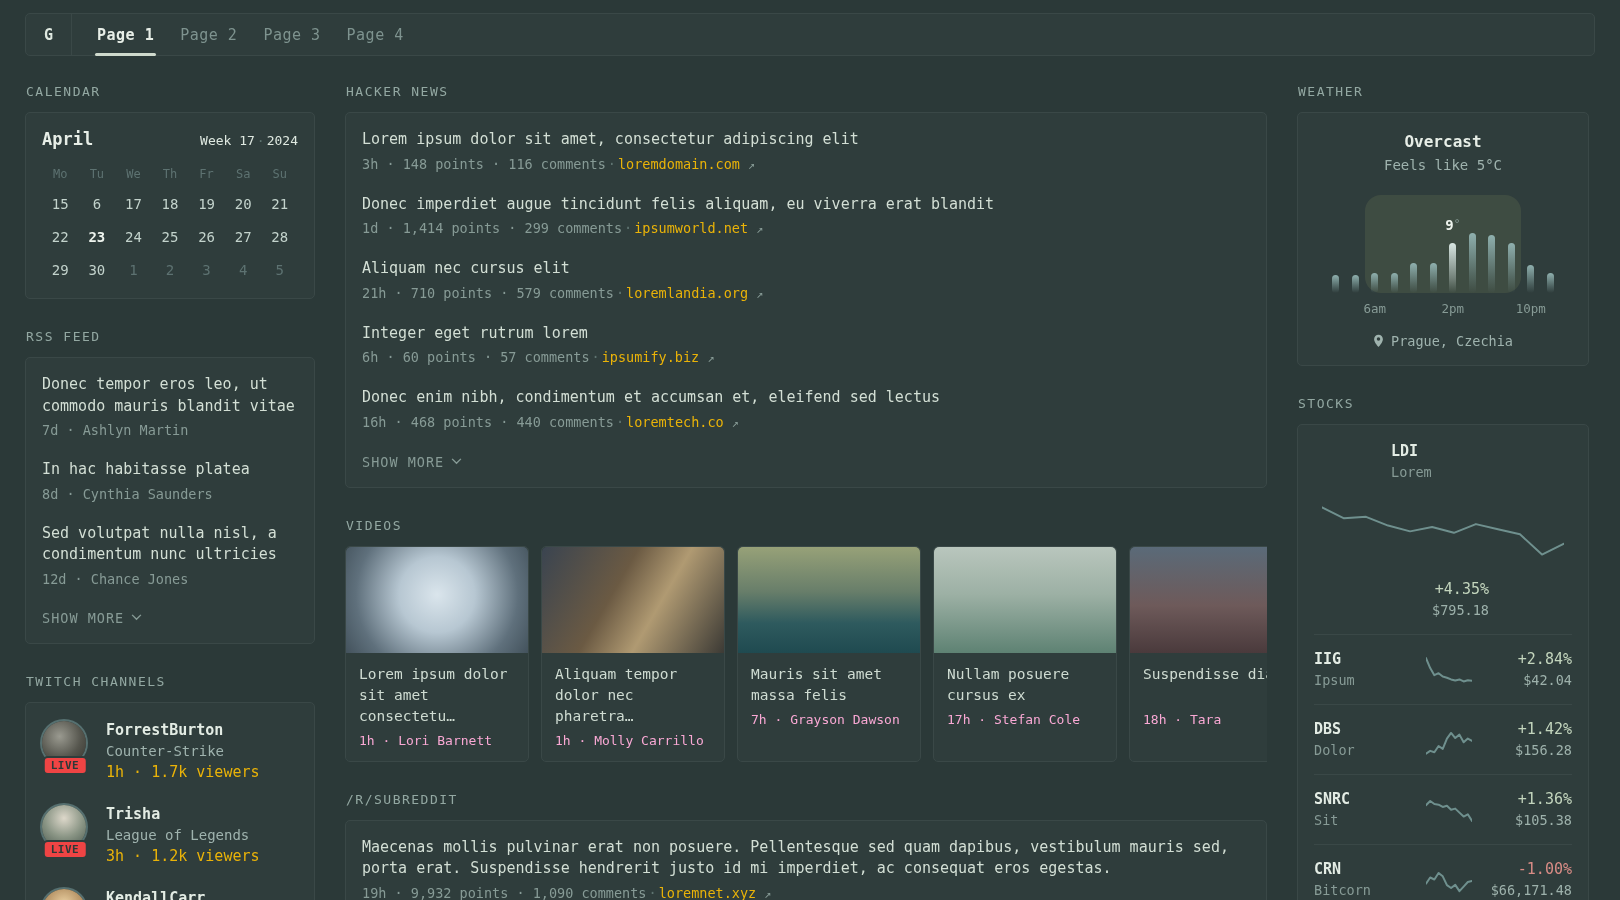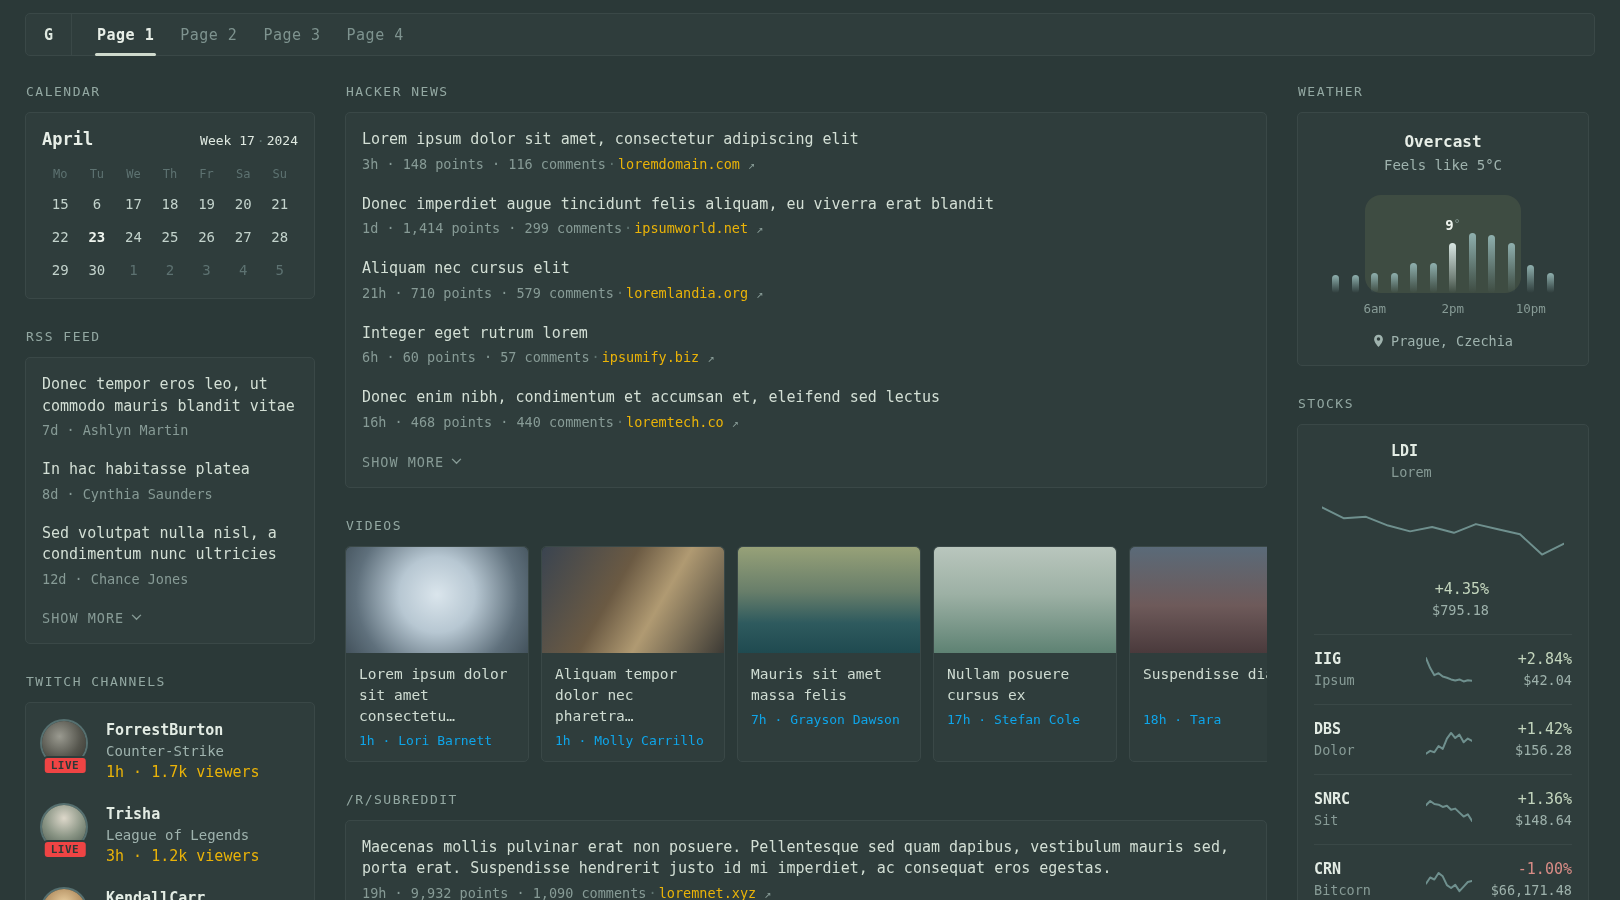--- a/index.html
+++ b/index.html
@@ -94,21 +94,21 @@
   .video-row { display:flex; gap:12px; overflow:hidden; }
   .video-card { width:184px; flex:none; background:#2f3d3c; border:1px solid #3a4847; border-radius:5px; cursor:pointer; }
   .video-thumb { width:100%; height:106px; border-radius:5px 5px 0 0; }
   .vt-0 { background:radial-gradient(circle at 50% 45%,#dae5ec 0%,#b7c7d2 35%,#5f707c 75%,#43525c 100%); }
   .vt-1 { background:linear-gradient(120deg,#3a4450 0%,#6b5a43 40%,#b09a72 62%,#3c3a35 100%); }
   .vt-2 { background:linear-gradient(180deg,#97a178 0%,#687e6a 42%,#2e5a5e 72%,#1f4a50 100%); }
   .vt-3 { background:linear-gradient(180deg,#b9c6bd 0%,#9cb0a4 45%,#5e8273 100%); }
   .vt-4 { background:linear-gradient(180deg,#5a6a78 0%,#6e5a5a 55%,#4a3a3c 100%); }
   .video-body { padding:11px 13px 13px 13px; }
   .video-title { font-size:14.5px; line-height:21px; min-height:42px; display:block; color:#cfdcd2; }
-  .video-meta { font-size:13px; color:#0ea5e9; margin-top:6px; }
+  .video-meta { font-size:13px; color:#f9a8d4; margin-top:6px; }
   
   .weather-card { text-align:center; padding:19px 16px 16px 16px; }
   .w-cond { color:#e7eee7; font-size:16px; font-weight:bold; }
   .w-feels { color:#9fb3ae; font-size:14px; margin-top:6px; }
   .w-chart { position:relative; height:92px; margin:28px 12px 0 12px; display:flex; align-items:flex-end; }
   .daylight { position:absolute; top:-6px; bottom:0; background:rgba(170,180,110,0.13); border-radius:16px; }
   .wcell { flex:1; display:flex; justify-content:center; align-items:flex-end; position:relative; z-index:1; }
   .wbar {
     width:7px; border-radius:4px;
     background:linear-gradient(180deg,#8fb0ae 0%,rgba(125,155,153,.35) 70%,rgba(125,155,153,0) 100%);
@@ -459,21 +459,21 @@
         <div class="stock-row">
           <div class="stock-left">
             <div class="stock-sym">SNRC</div>
             <div class="stock-name">Sit</div>
           </div>
           <div class="stock-spark"><svg viewBox="0 0 100 38" preserveAspectRatio="none" width="100%" height="100%">
                 <polyline points="0.0,15.0 9.1,10.5 18.2,13.8 27.3,14.4 36.4,16.8 45.5,15.6 54.5,19.8 63.6,18.6 72.7,22.8 81.8,27.0 90.9,24.6 100.0,31.5" fill="none" stroke="#6f908e" stroke-width="2" stroke-linejoin="round" stroke-linecap="round" vector-effect="non-scaling-stroke"></polyline>
               </svg></div>
           <div class="stock-right">
             <div class="stock-change">+1.36%</div>
-            <div class="stock-price">$148.64</div>
+            <div class="stock-price">$105.38</div>
           </div>
         </div>
         <div class="stock-row">
           <div class="stock-left">
             <div class="stock-sym">CRN</div>
             <div class="stock-name">Bitcorn</div>
           </div>
           <div class="stock-spark"><svg viewBox="0 0 100 38" preserveAspectRatio="none" width="100%" height="100%">
                 <polyline points="0.0,24.0 9.1,17.4 18.2,19.5 27.3,12.6 36.4,16.2 45.5,25.5 54.5,28.5 63.6,25.2 72.7,31.8 81.8,27.0 90.9,22.2 100.0,21.0" fill="none" stroke="#6f908e" stroke-width="2" stroke-linejoin="round" stroke-linecap="round" vector-effect="non-scaling-stroke"></polyline>
               </svg></div>

